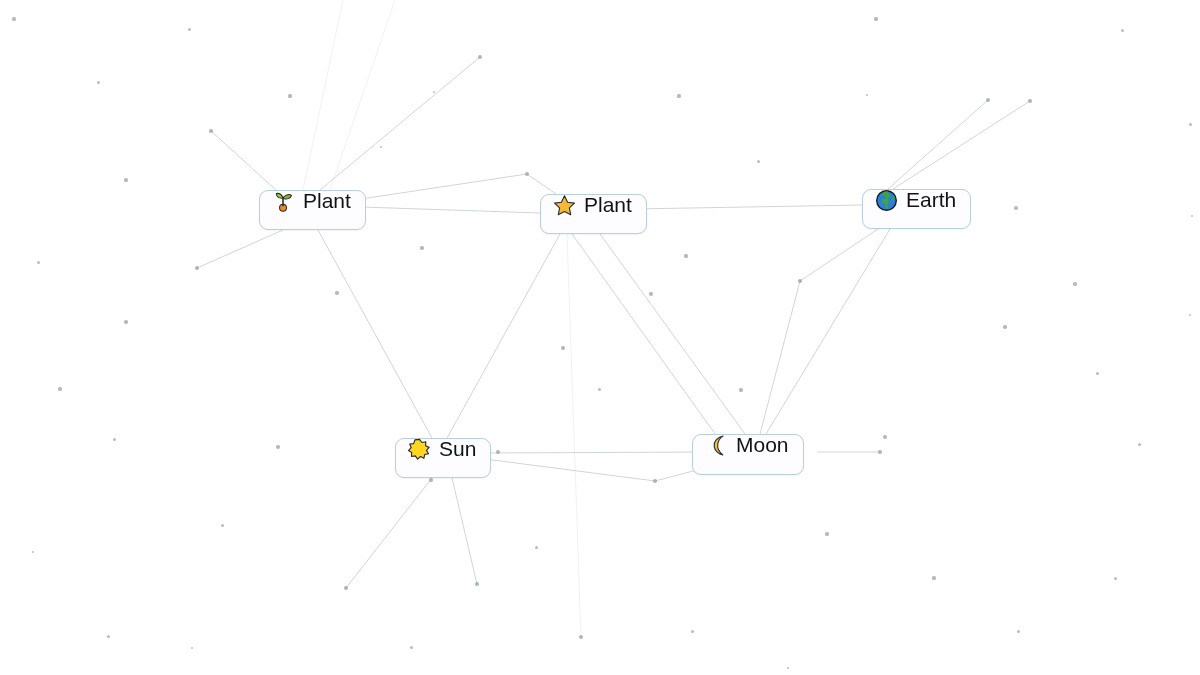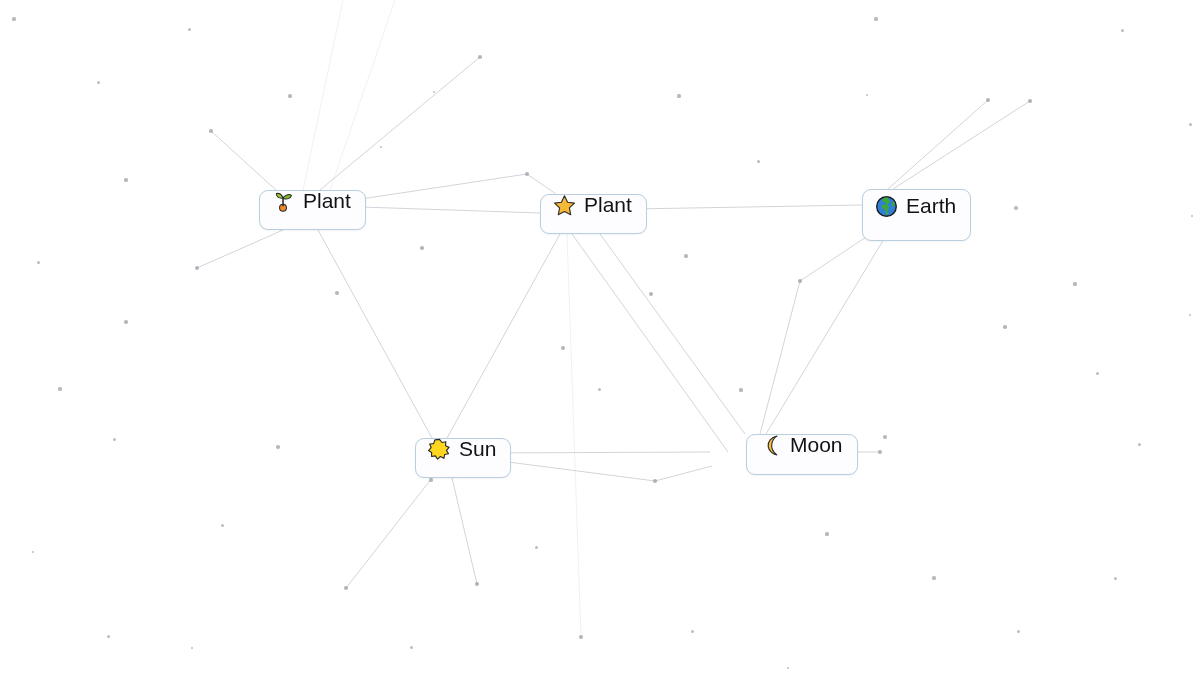--- a/index.html
+++ b/index.html
@@ -175,39 +175,39 @@
         <span class="node-label" style="color: rgb(17, 18, 20);">Plant</span>
       </div>
       <div class="node" style="left: 540px; top: 194px; min-width: 93px; height: 40px; background: rgb(253, 253, 255); border-color: rgb(185, 206, 222);">
         <span class="node-icon">
           <svg class="ico-svg" viewBox="0 0 24 24">
             <path d="M12 1.8 L15.2 8.6 L22.4 9.5 L17.1 14.5 L18.5 21.7 L12 18.2 L5.5 21.7 L6.9 14.5 L1.6 9.5 L8.8 8.6 Z" fill="#f5b936" stroke="#2b2b2b" stroke-width="1.15" stroke-linejoin="round"></path>
           </svg>
         </span>
         <span class="node-label" style="color: rgb(17, 18, 20);">Plant</span>
       </div>
-      <div class="node" style="left: 862px; top: 189px; min-width: 103px; height: 52px; background: rgb(253, 253, 255); border-color: rgb(185, 206, 222);">
+      <div class="node" style="left: 862px; top: 189px; min-width: 103px; height: 40px; background: rgb(253, 253, 255); border-color: rgb(185, 206, 222);">
         <span class="node-icon">
           <svg class="ico-svg" viewBox="0 0 24 24">
             <circle cx="12" cy="12" r="10.2" fill="#2f7fd6" stroke="#1b1b1b" stroke-width="1.5"></circle>
             <path d="M12.6 2.4 c1.6 1 1.2 2.6 2.4 3.4 c1.4 .9 .4 2.6 -.8 3.1 c-1.3 .5 -1 2.2 -.1 2.9 c1 .8 .6 2.3 -.4 3.1 c-1.1 .9 -.7 2.6 -.1 3.6 c.5 .9 -.2 2.2 -1.3 2.6 c-1 -1.1 -1.6 -2.6 -1.3 -4 c.2 -1.3 -.8 -2.2 -1.9 -2.6 c-1.2 -.5 -2.5 -1.7 -2.3 -3 c.2 -1.2 1.6 -1.5 2.6 -1.1 c1 .4 2 -.3 2 -1.3 c0 -1.1 -1 -1.8 -2 -1.9 c-1.3 -.1 -2.3 -1.4 -1.8 -2.6 c1.7 -1.6 4 -2.5 5 -2.2 Z" fill="#3aa93a"></path>
             <path d="M19.4 6.6 c1.3 1.2 1.6 3 1 4.4 c-.6 1.3 -2.3 1.2 -2.6 -.2 c-.2 -1 .6 -1.6 .6 -2.5 c0 -.8 .3 -1.4 1 -1.7 Z" fill="#3aa93a"></path>
           </svg>
         </span>
         <span class="node-label" style="color: rgb(17, 18, 20);">Earth</span>
       </div>
-      <div class="node" style="left: 395px; top: 438px; min-width: 90px; height: 40px; background: rgb(253, 253, 255); border-color: rgb(185, 206, 222); margin-left: 20px;">
+      <div class="node" style="left: 395px; top: 438px; min-width: 90px; height: 40px; background: rgb(253, 253, 255); border-color: rgb(185, 206, 222);">
         <span class="node-icon">
           <svg class="ico-svg" viewBox="0 0 24 24">
             <path d="M12 1.5 L14.6 4.7 L18.6 3.9 L18.3 8 L22 9.8 L19.3 12.9 L21.4 16.4 L17.4 17.2 L16.6 21.2 L13 19.3 L10 22 L7.6 18.7 L3.7 19.3 L3.8 15.2 L0.5 13.1 L3.3 10.1 L1.8 6.3 L5.9 5.9 L7.2 2 Z" fill="#ffd61f" stroke="#2b2b2b" stroke-width="1.2" stroke-linejoin="round"></path>
           </svg>
         </span>
         <span class="node-label" style="color: rgb(17, 18, 20);">Sun</span>
       </div>
-      <div class="node" style="left: 746px; top: 434px; min-width: 107px; height: 41px; background: rgb(253, 253, 255); border-color: rgb(185, 206, 222); justify-content: center;">
+      <div class="node" style="left: 692px; top: 434px; min-width: 107px; height: 41px; background: rgb(253, 253, 255); border-color: rgb(185, 206, 222); justify-content: center;">
         <span class="node-icon">
           <svg class="ico-svg" viewBox="0 0 24 24">
             <path d="M16.8 2.2 c-6 1.2 -10 5.8 -9.2 11 c.7 4.6 4.8 8 9 8.6 c-4.3 -3.4 -6 -7.6 -5.2 -11.8 c.6 -3.2 2.6 -6.1 5.4 -7.8 Z" transform="translate(2,0)" fill="#f5bd3c" stroke="#2b2b2b" stroke-width="1.15" stroke-linejoin="round"></path>
           </svg>
         </span>
         <span class="node-label" style="color: rgb(17, 18, 20);">Moon</span>
       </div>
     </div>
 
 </div>

